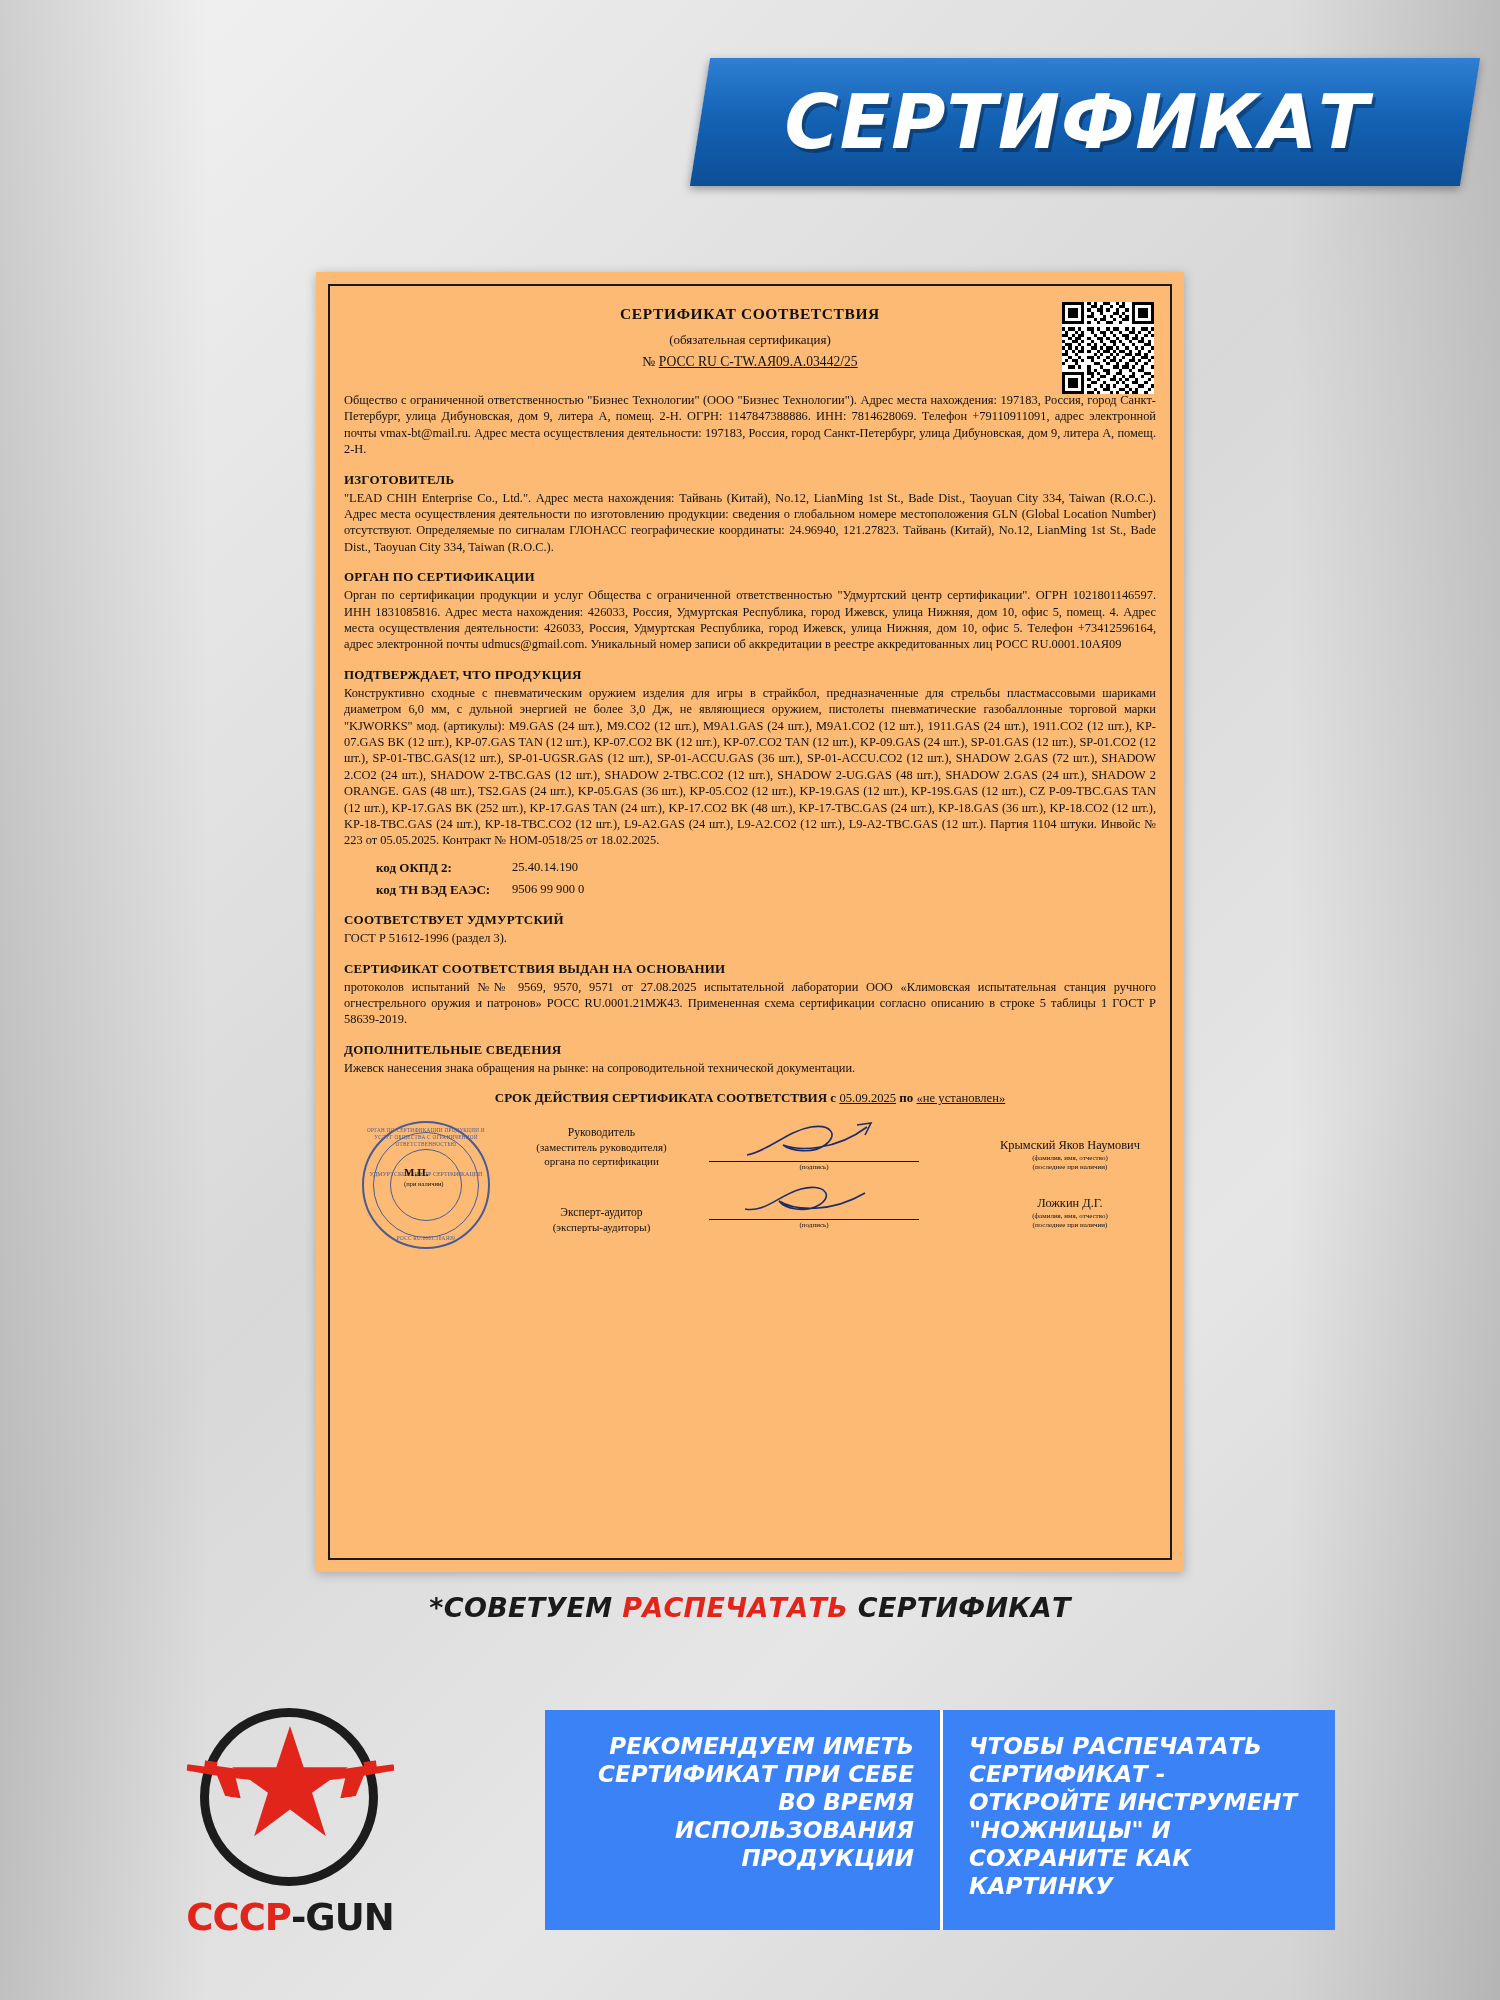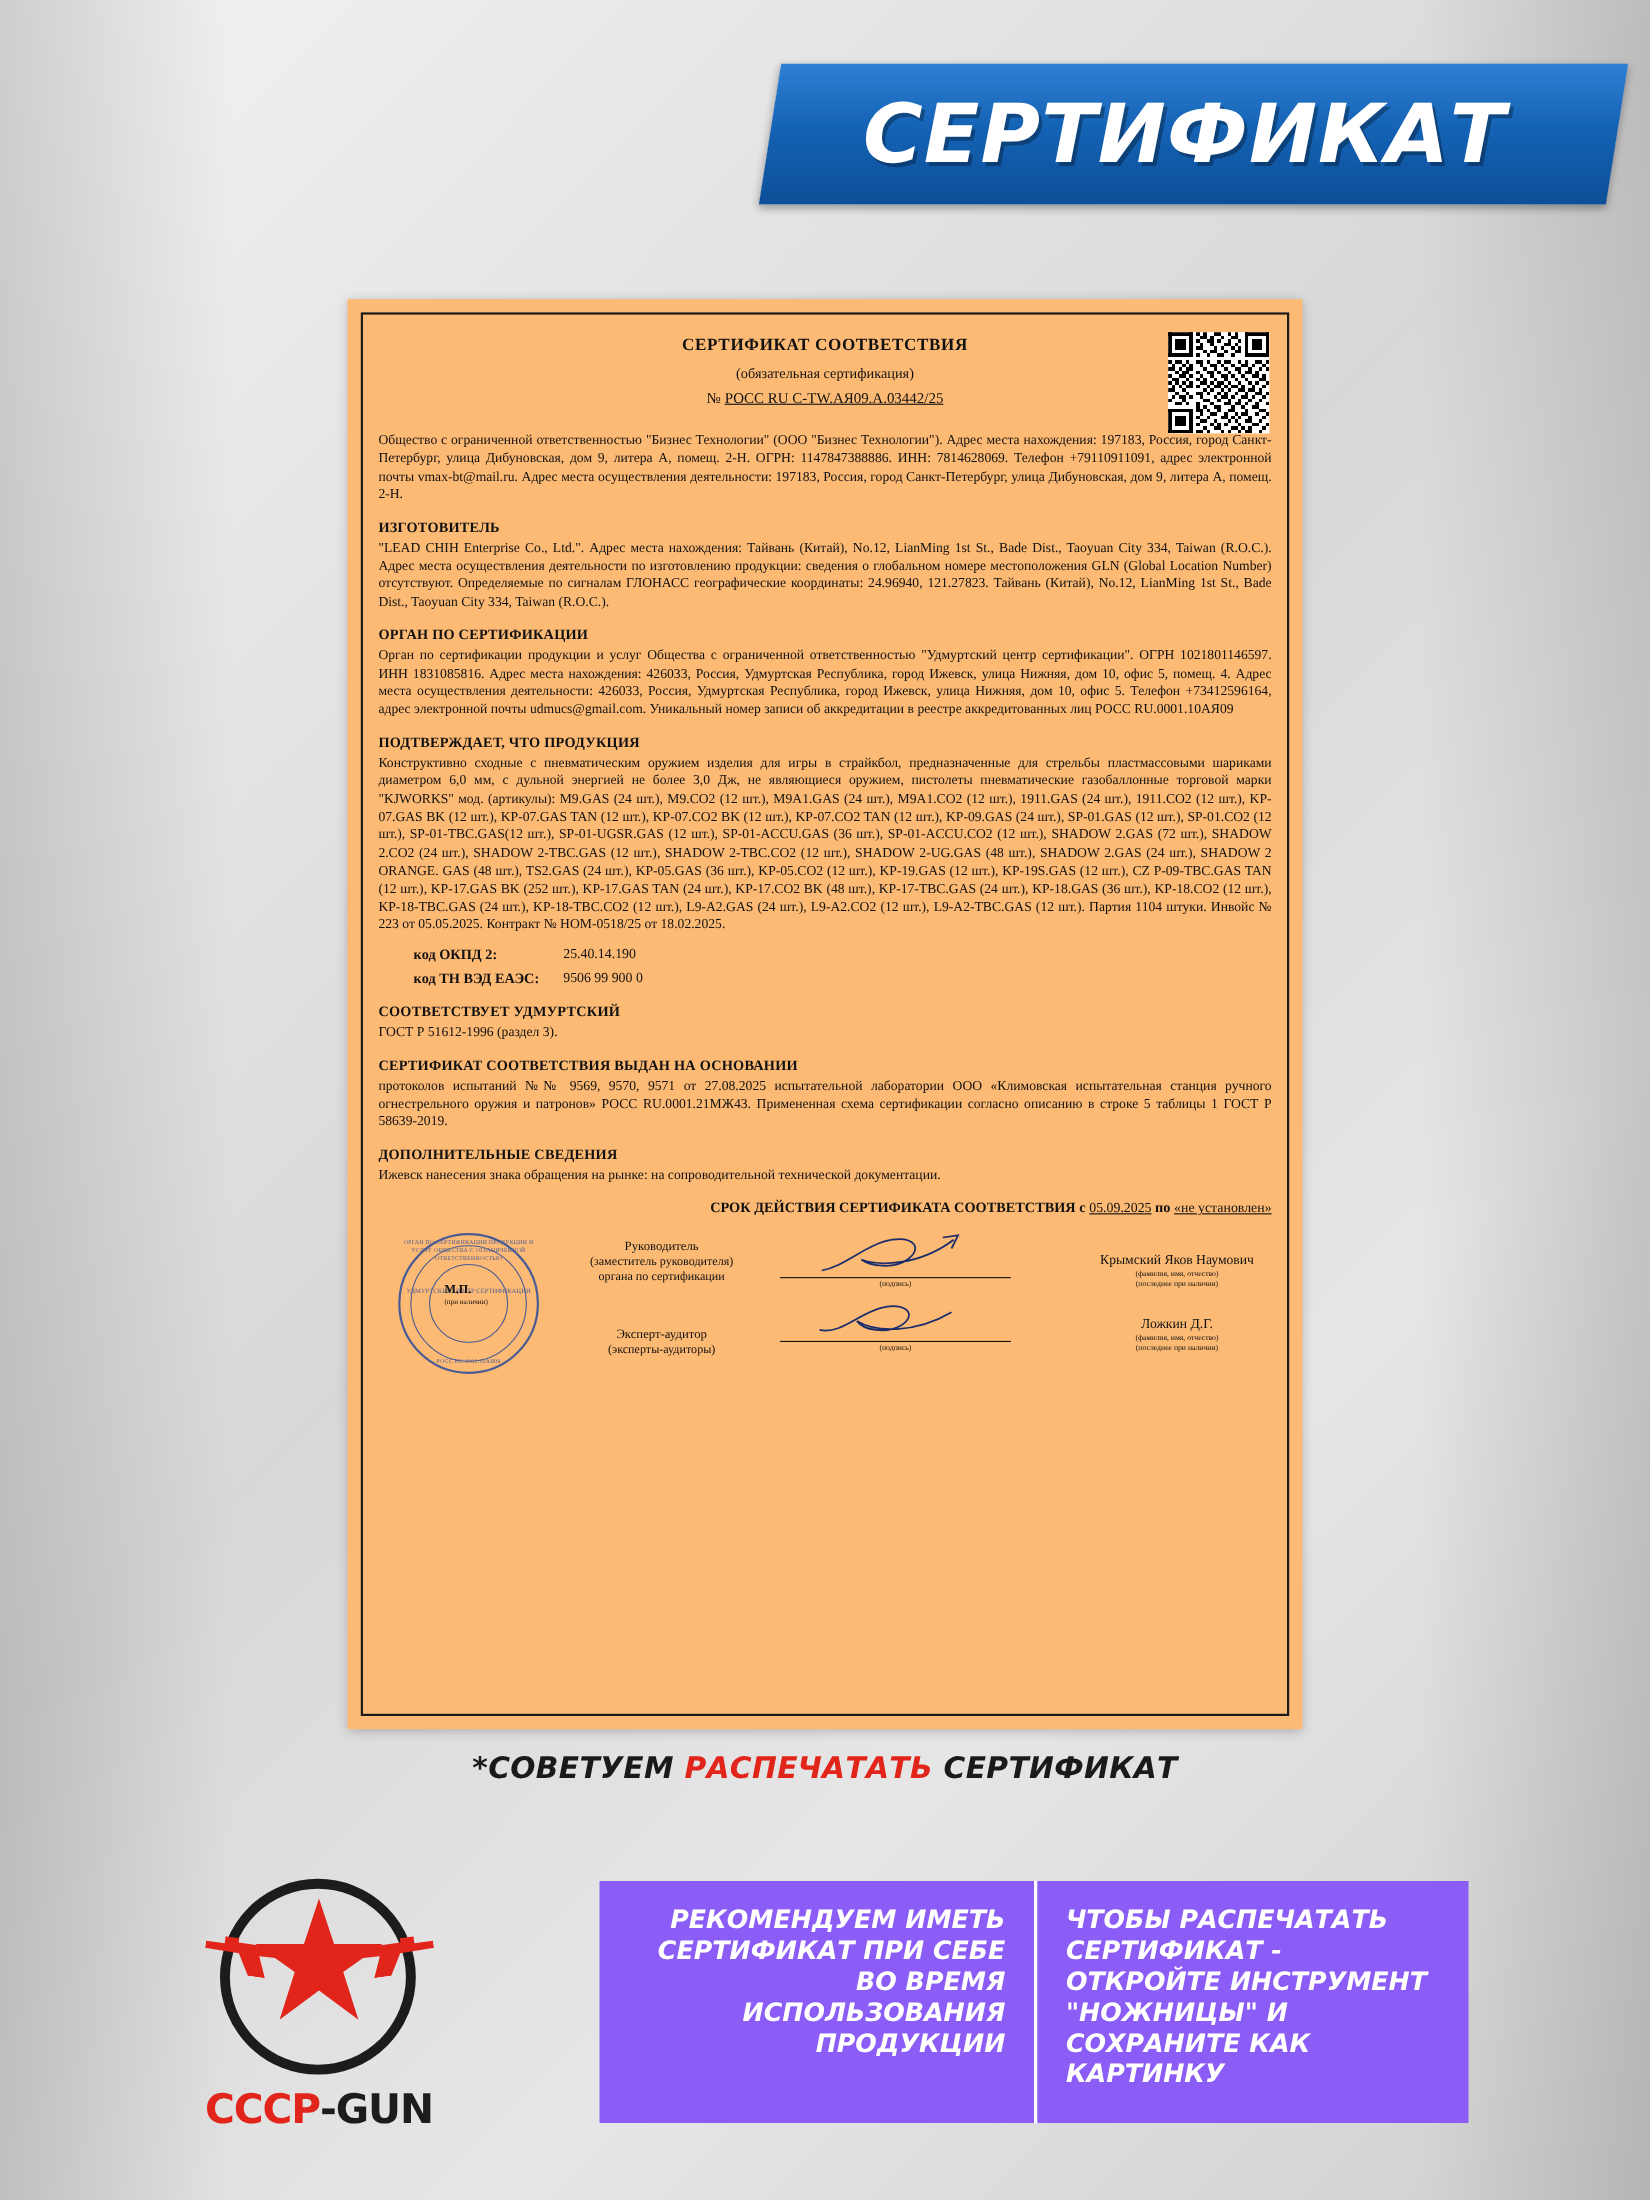--- a/index.html
+++ b/index.html
@@ -168,21 +168,21 @@
     box-sizing: border-box;
   }
   .code-value {
     font-size: 12.6px;
     padding-left: 18px;
   }
   .valid-line {
     font-size: 13px;
     font-weight: bold;
     margin-top: 13px;
-    text-align: right;
+    text-align: center;
   }
   .valid-line .u {
     text-decoration: underline;
     font-weight: normal;
     font-size: 12.6px;
   }
 
   
   .sign-block {
     position: relative;
@@ -318,21 +318,21 @@
   }
   .advice .red { color: #e1251b; }
 
   
   .footer-red {
     position: absolute;
     left: 545px;
     top: 1710px;
     width: 790px;
     height: 220px;
-    background: #8b5cf6;
+    background: #3b82f6;
     display: flex;
     color: #fff;
     font-family: "DejaVu Sans", sans-serif;
     font-style: italic;
     font-weight: 700;
   }
   .footer-col {
     padding: 22px 24px;
     box-sizing: border-box;
     font-size: 23px;

